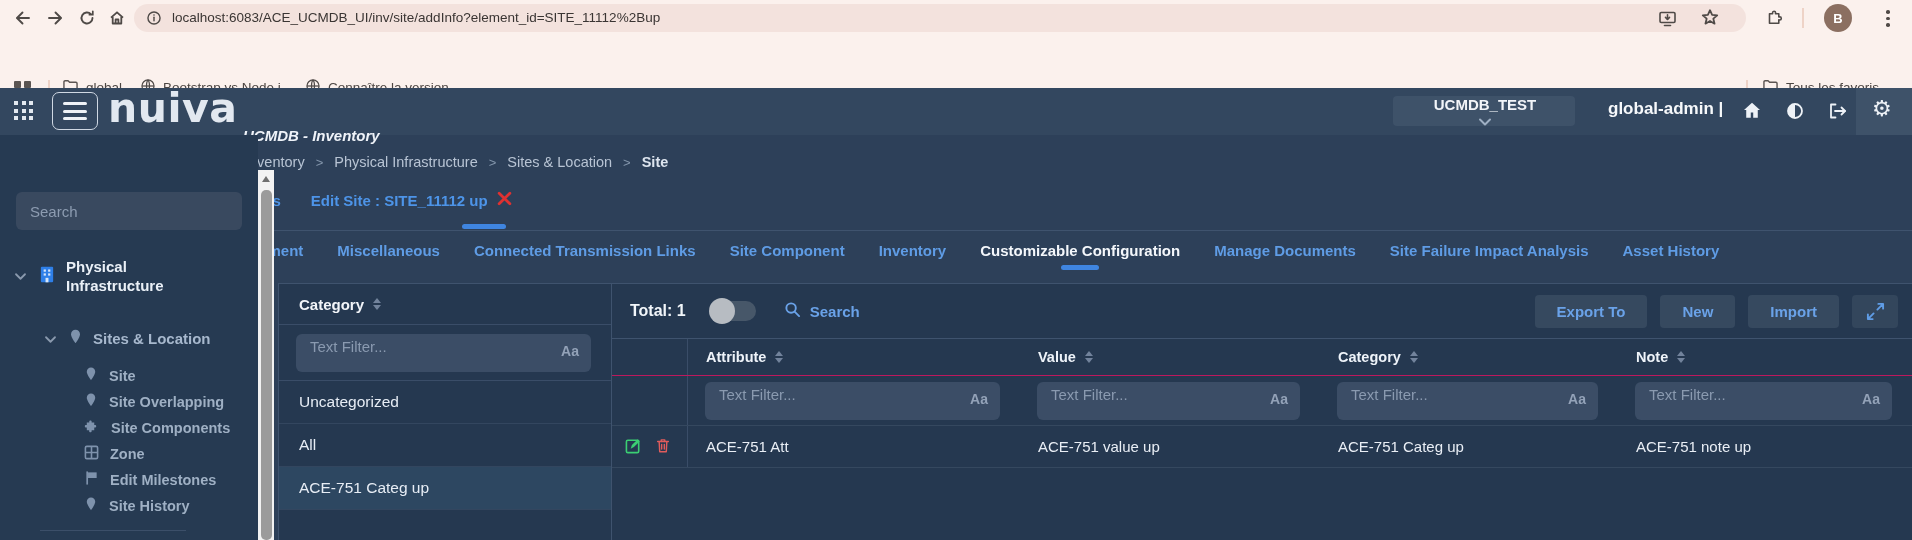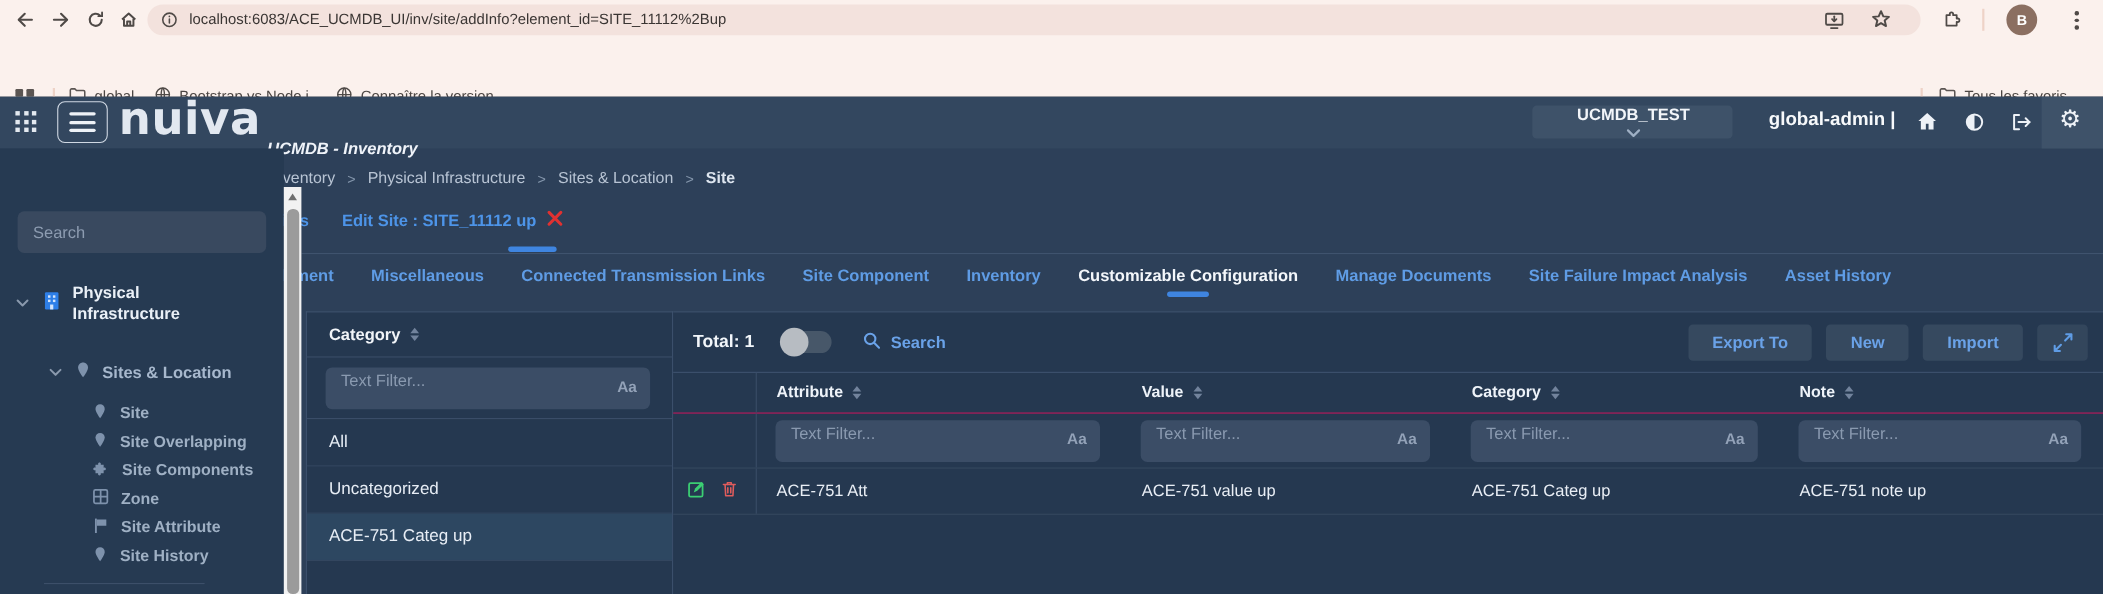--- a/index.html
+++ b/index.html
@@ -392,21 +392,21 @@
         </span>
         <span class="lbl">Zone</span>
       </div>
       <div class="leaf" style="top:332px">
         <span>
           <svg width="15" height="16" viewBox="0 0 16 17" fill="#7e92ac">
               <rect x="2.5" y="1.5" width="1.8" height="14"></rect>
               <path d="M4.3 2.5h9.2v6H4.3z"></path>
             </svg>
         </span>
-        <span class="lbl">Site Attribute</span>
+        <span class="lbl">Edit Milestones</span>
       </div>
       <div class="leaf" style="top:358px">
         <span><svg width="14" height="16" viewBox="0 0 16 17" fill="#7e92ac">
               <path d="M8 1.2c2.7 0 4.8 2.1 4.8 4.8 0 3.5-4.8 9.5-4.8 9.5S3.2 9.5 3.2 6C3.2 3.3 5.3 1.2 8 1.2z"></path>
             </svg></span>
         <span class="lbl">Site History</span>
       </div>
       <div class="s-divider"></div>
     </div>
 
@@ -421,22 +421,22 @@
       <div class="cat-header">
         <span>Category</span>
         <span class="sort"></span>
       </div>
       <div class="cat-filter">
         <div class="filter-box">
           <input placeholder="Text Filter..." style="">
           <span class="aa">Aa</span>
         </div>
       </div>
+      <div class="cat-row">Uncategorized</div>
       <div class="cat-row">All</div>
-      <div class="cat-row">Uncategorized</div>
       <div class="cat-row selected">ACE-751 Categ up</div>
     </div>
 
     <div class="main-panel">
       <div class="main-toolbar">
         <span class="total">Total: 1</span>
         <span class="toggle">
             <span class="knob"></span>
           </span>
         <span class="m-search">

